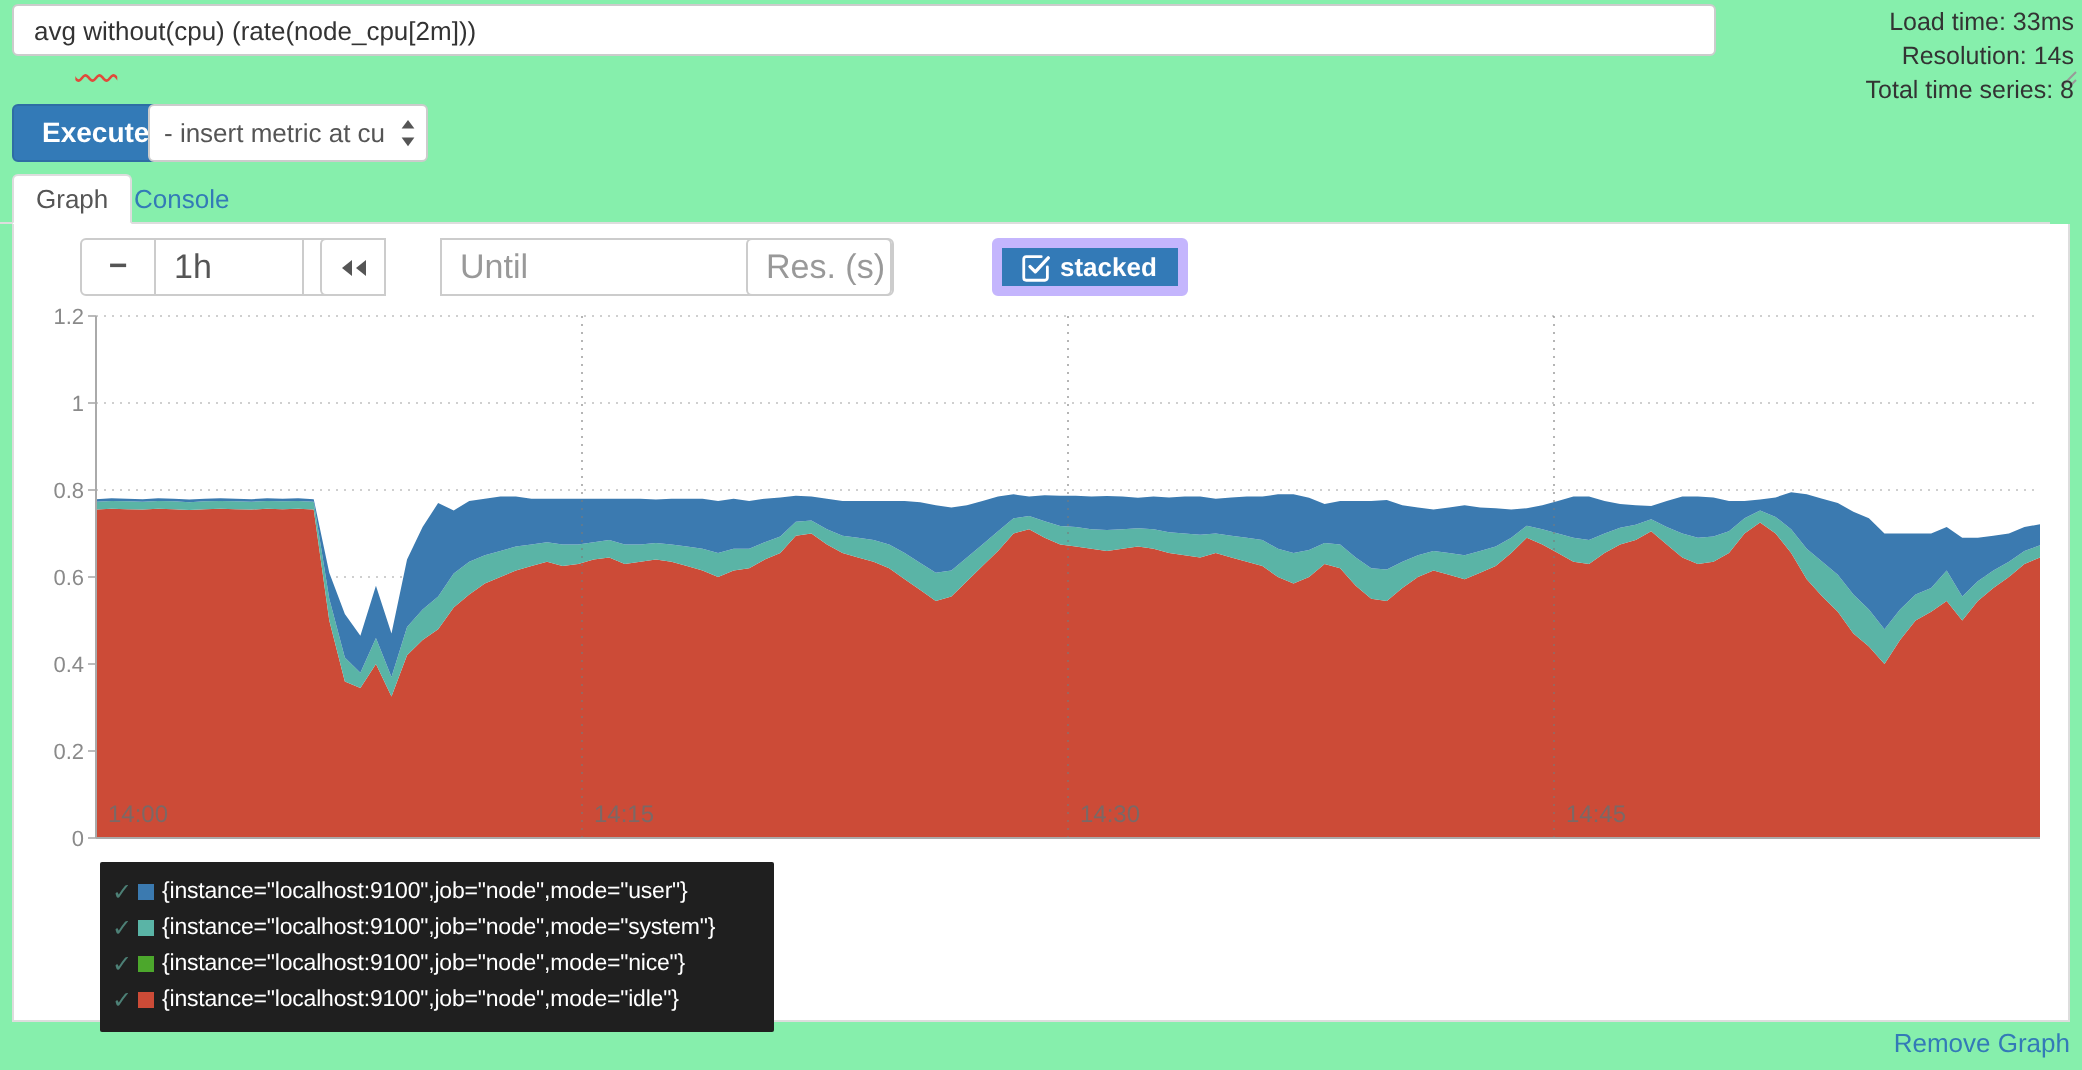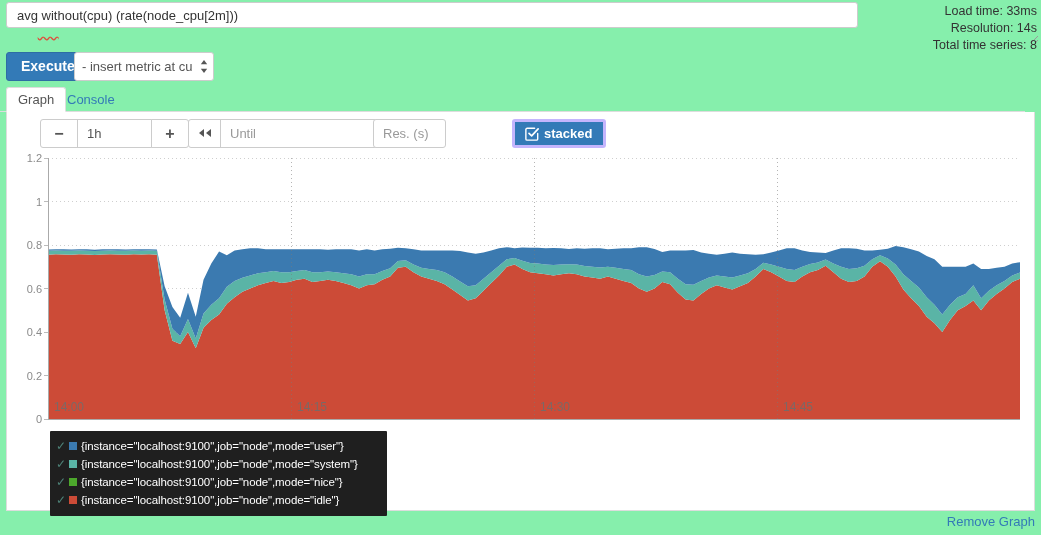--- a/index.html
+++ b/index.html
@@ -170,21 +170,21 @@
   }
 
   
   .toolbar { position: absolute; left: 40px; top: 119px; height: 30px; }
   .grp { position: absolute; top: 0; display: flex; }
   .ctl {
     box-sizing: border-box;
     height: 29px;
     border: 1px solid #cccccc;
     background: #ffffff;
-    font-size: 13px;
+    font-size: 17px;
     color: #555;
     font-family: "Liberation Sans", sans-serif;
     line-height: 27px;
     text-align: center;
     cursor: pointer;
     padding: 0;
   }
   .ctl-input {
     text-align: left;
     padding-left: 9px;
@@ -195,35 +195,35 @@
   .ctl-input::placeholder { color: #999; }
   .rl { border-radius: 3px 0 0 3px; }
   .rr { border-radius: 0 3px 3px 0; }
   .ctl + .ctl { margin-left: -1px; }
 
   .grp-range { left: 0; }
   .w-minus { width: 38px; font-size: 16px; font-weight: bold; }
   .w-range { width: 75px; }
   .w-plus  { width: 38px; font-size: 16px; font-weight: bold; }
 
-  .grp-until { left: 148px; }
+  .grp-until { left: 120px; gap: 28px; }
   .w-back { width: 33px; }
   .w-until { width: 167px; }
   .w-fwd  { width: 33px; }
 
   .grp-res { left: 333px; }
   .w-res { width: 73px; border-radius: 3px; }
 
   .btn-stacked {
     position: absolute;
-    left: 472px; top: 0;
+    left: 456px; top: 0;
     height: 29px;
     padding: 0 11px 0 10px;
     background: #337ab7;
-    border: 3px solid #c4b5fd;
+    border: 5px solid #c4b5fd;
     border-radius: 3px;
     color: #fff;
     font-size: 13px;
     font-weight: bold;
     cursor: pointer;
     font-family: "Liberation Sans", sans-serif;
     line-height: 27px;
     display: flex;
     align-items: center;
     gap: 5px;

